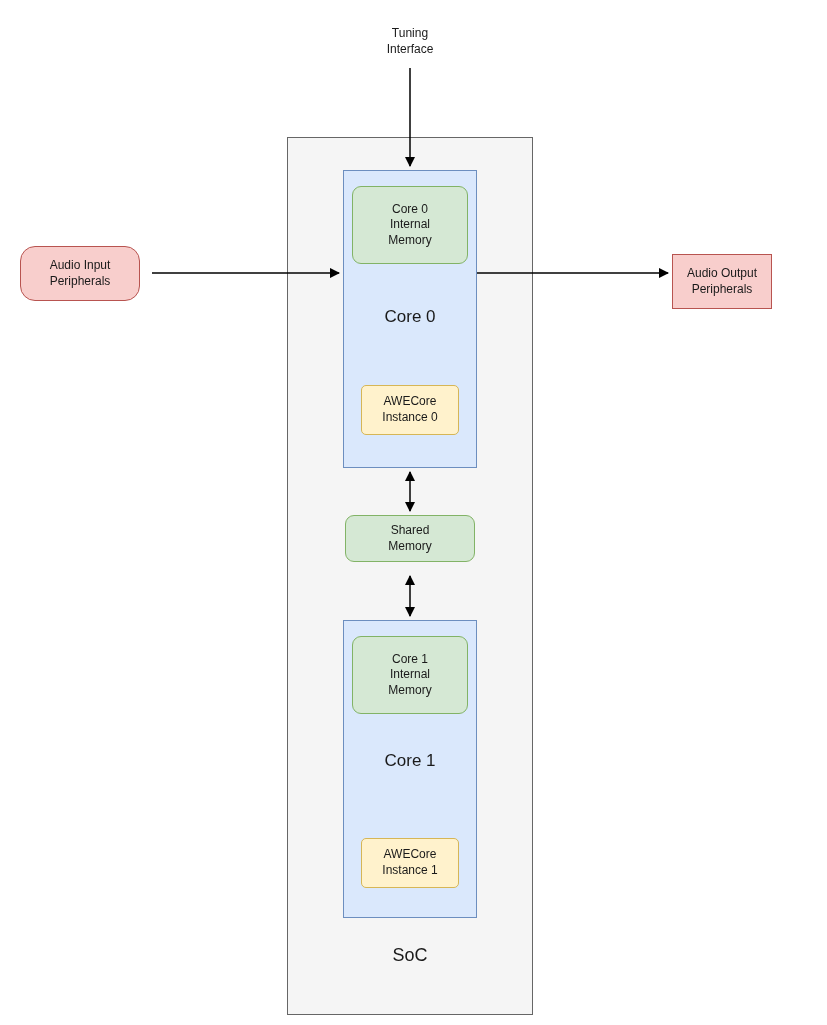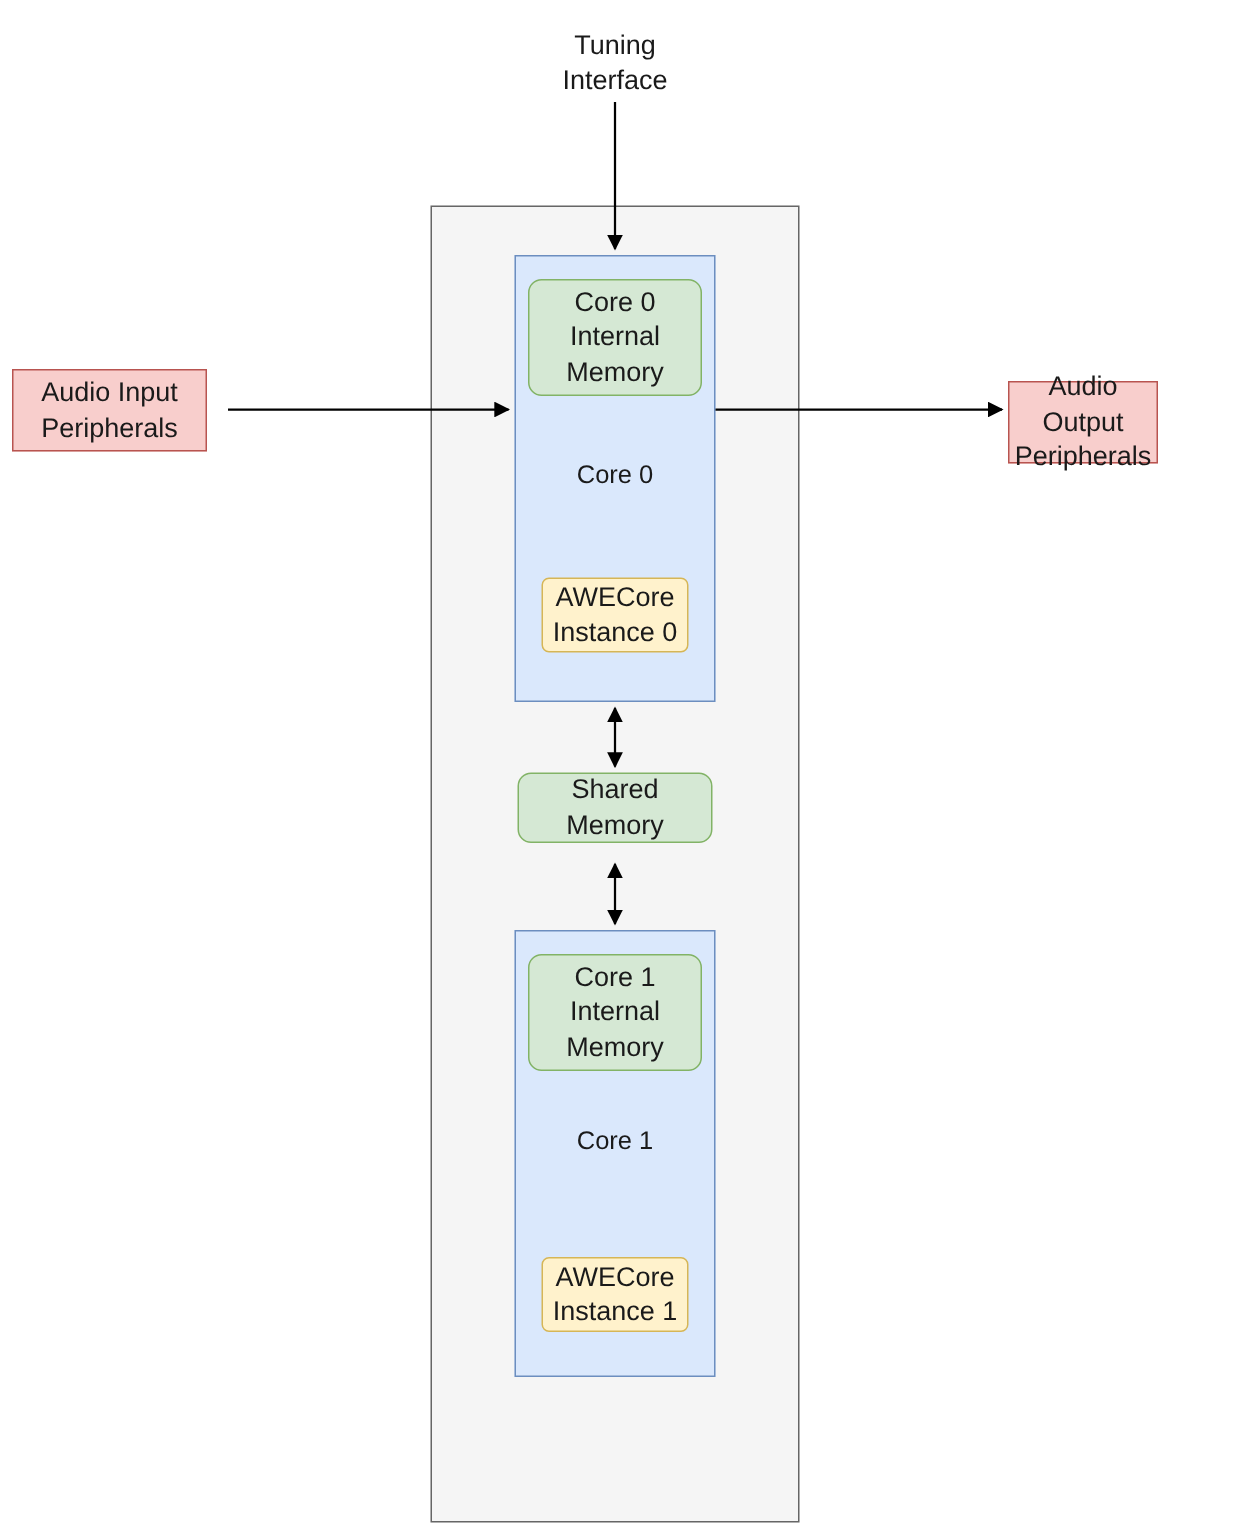--- a/index.html
+++ b/index.html
@@ -16,21 +16,21 @@
     color: #1a1a1a;
     overflow: hidden;
   }
   .node {
     position: absolute;
     display: flex;
     align-items: center;
     justify-content: center;
     text-align: center;
     white-space: pre-line;
-    font-size: 18px;
+    font-size: 12px;
     line-height: 1.3;
     box-sizing: border-box;
   }
   .soc {
     left: 287px; top: 137px; width: 246px; height: 878px;
     background: var(--gray-fill, #f5f5f5);
     border: 1px solid var(--gray-stroke, #666666);
   }
   .soc-label {
     position: absolute;
@@ -65,21 +65,21 @@
     border: 1px solid var(--yellow-stroke, #d6b656);
     border-radius: 5px;
     text-align: center;
   }
   .awecore0 { left: 361px; top: 385px; width: 98px; height: 50px; }
   .awecore1 { left: 361px; top: 838px; width: 98px; height: 50px; }
   .red {
     background: var(--red-fill, #f8cecc);
     border: 1px solid var(--red-stroke, #b85450);
   }
-  .audio-in  { left: 8px;  top: 246px; width: 130px; height: 55px; }
+  .audio-in  { left: 20px;  top: 246px; width: 120px; height: 55px; border-radius: 15px; }
   .audio-out { left: 672px; top: 254px; width: 100px; height: 55px; }
   .tuning {
     left: 340px; top: 18px; width: 140px; height: 48px;
     background: transparent; border: none;
   }
   .arrows {
     position: absolute;
     left: 0; top: 0;
     width: 827px; height: 1025px;
     pointer-events: none;
@@ -88,20 +88,21 @@
     stroke: #000000;
     stroke-width: 1.5;
   }
 </style>
 </head>
 <body>
 
 <div class="canvas">
 
   <div class="node soc"></div>
+  <div class="soc-label">SoC</div>
 
   <div class="node core core0"></div>
   <div class="core-label core0-label">Core 0</div>
   <div class="node core core1"></div>
   <div class="core-label core1-label">Core 1</div>
 
   <svg class="arrows" viewBox="0 0 827 1025" xmlns="http://www.w3.org/2000/svg">
     <defs>
       <marker id="arrowhead" viewBox="0 0 10 10" refX="9" refY="5" markerWidth="7" markerHeight="7" orient="auto-start-reverse">
         <path d="M0,0 L10,5 L0,10 z" fill="#000000"></path>

